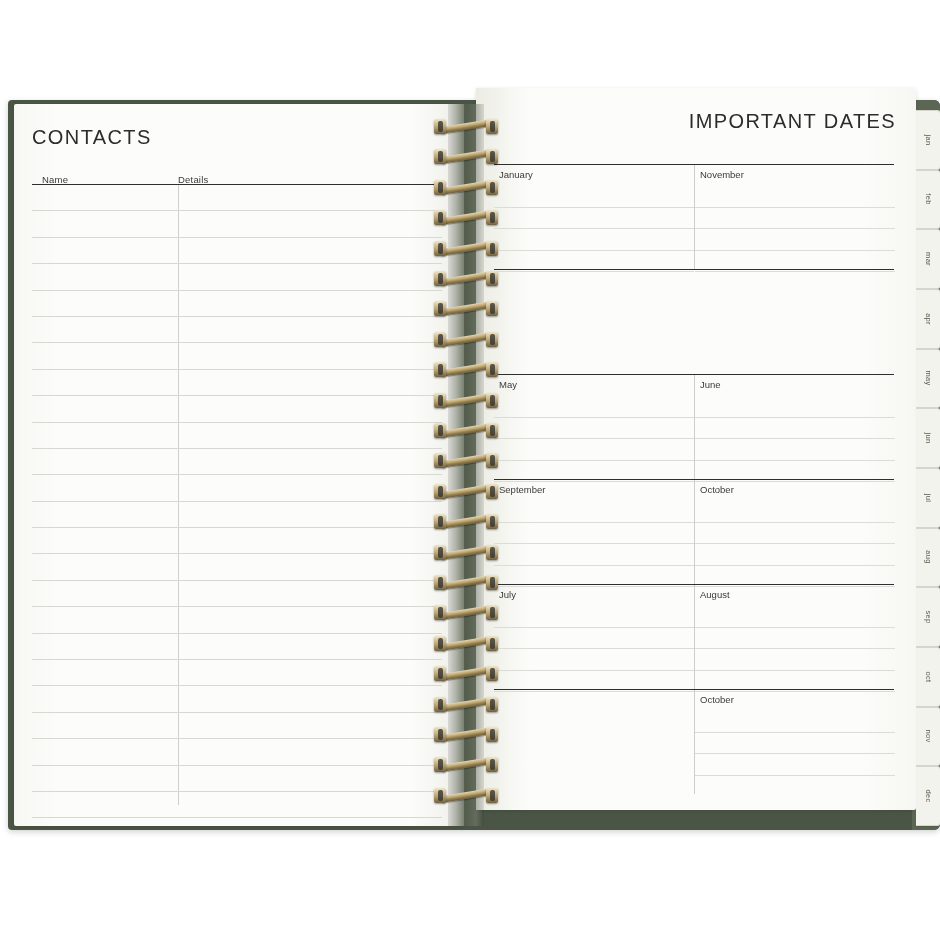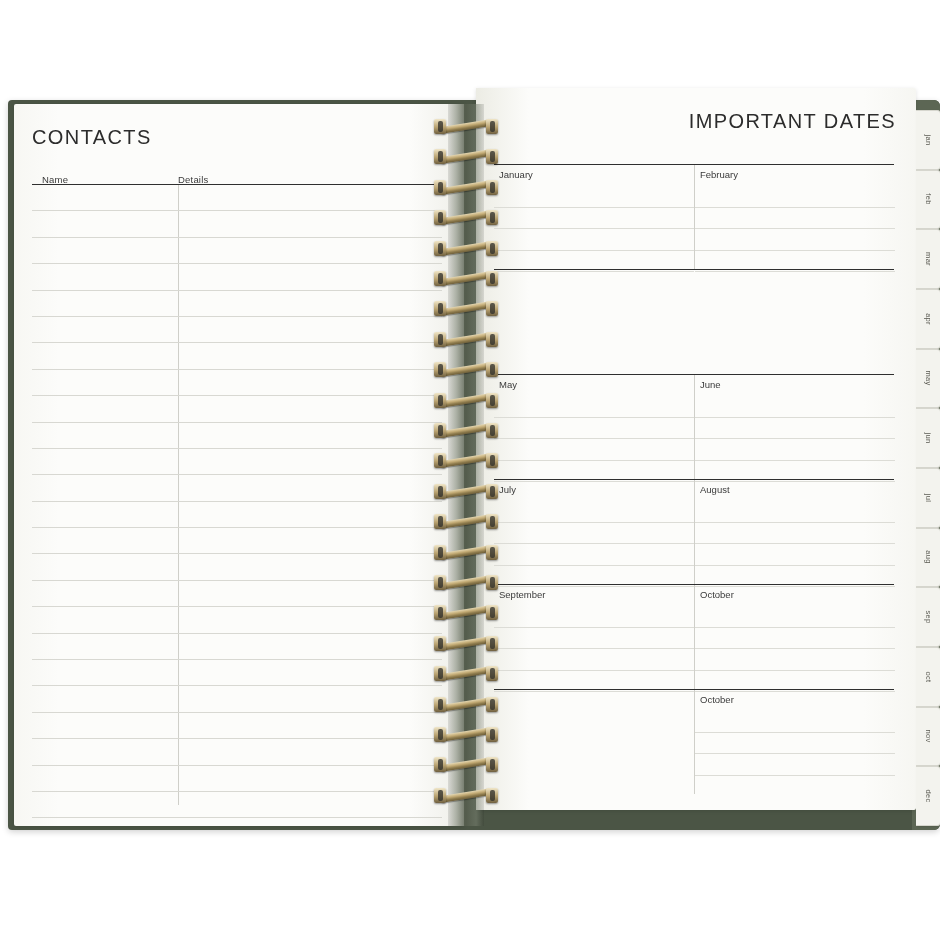--- a/index.html
+++ b/index.html
@@ -320,21 +320,21 @@
             <div class="half l">
               <div class="month-label">January</div>
               <div class="month-lines">
                 <div class="mline"></div>
                 <div class="mline"></div>
                 <div class="mline"></div>
                 <div class="mline"></div>
               </div>
             </div>
             <div class="half r">
-              <div class="month-label">February</div>
+              <div class="month-label">November</div>
               <div class="month-lines">
                 <div class="mline"></div>
                 <div class="mline"></div>
                 <div class="mline"></div>
                 <div class="mline"></div>
               </div>
             </div>
           </div>
           <div class="month-block">
           </div>
@@ -353,50 +353,50 @@
               <div class="month-lines">
                 <div class="mline"></div>
                 <div class="mline"></div>
                 <div class="mline"></div>
                 <div class="mline"></div>
               </div>
             </div>
           </div>
           <div class="month-block">
             <div class="half l">
-              <div class="month-label">July</div>
+              <div class="month-label">September</div>
               <div class="month-lines">
                 <div class="mline"></div>
                 <div class="mline"></div>
                 <div class="mline"></div>
                 <div class="mline"></div>
               </div>
             </div>
             <div class="half r">
-              <div class="month-label">August</div>
+              <div class="month-label">October</div>
               <div class="month-lines">
                 <div class="mline"></div>
                 <div class="mline"></div>
                 <div class="mline"></div>
                 <div class="mline"></div>
               </div>
             </div>
           </div>
           <div class="month-block">
             <div class="half l">
-              <div class="month-label">September</div>
+              <div class="month-label">July</div>
               <div class="month-lines">
                 <div class="mline"></div>
                 <div class="mline"></div>
                 <div class="mline"></div>
                 <div class="mline"></div>
               </div>
             </div>
             <div class="half r">
-              <div class="month-label">October</div>
+              <div class="month-label">August</div>
               <div class="month-lines">
                 <div class="mline"></div>
                 <div class="mline"></div>
                 <div class="mline"></div>
                 <div class="mline"></div>
               </div>
             </div>
           </div>
           <div class="month-block">
             <div class="half r">

